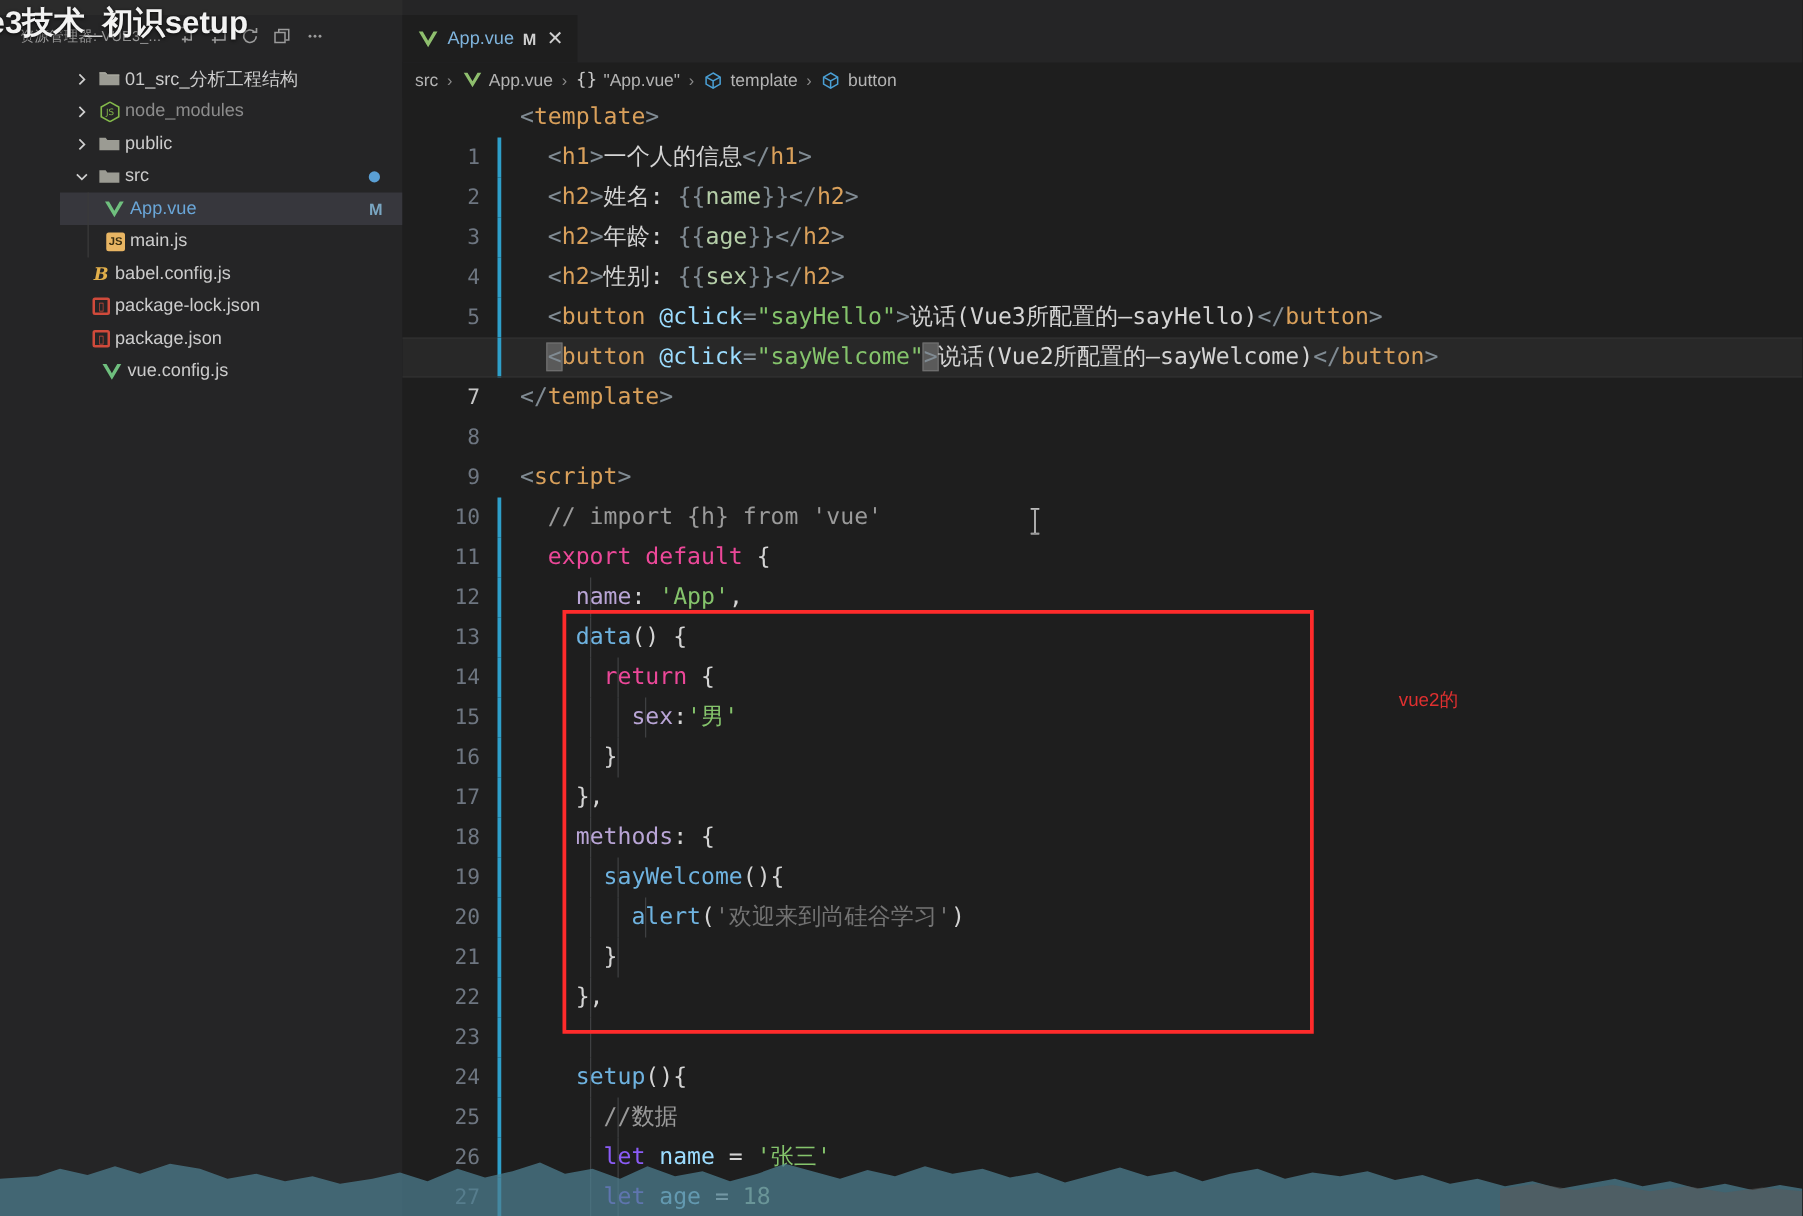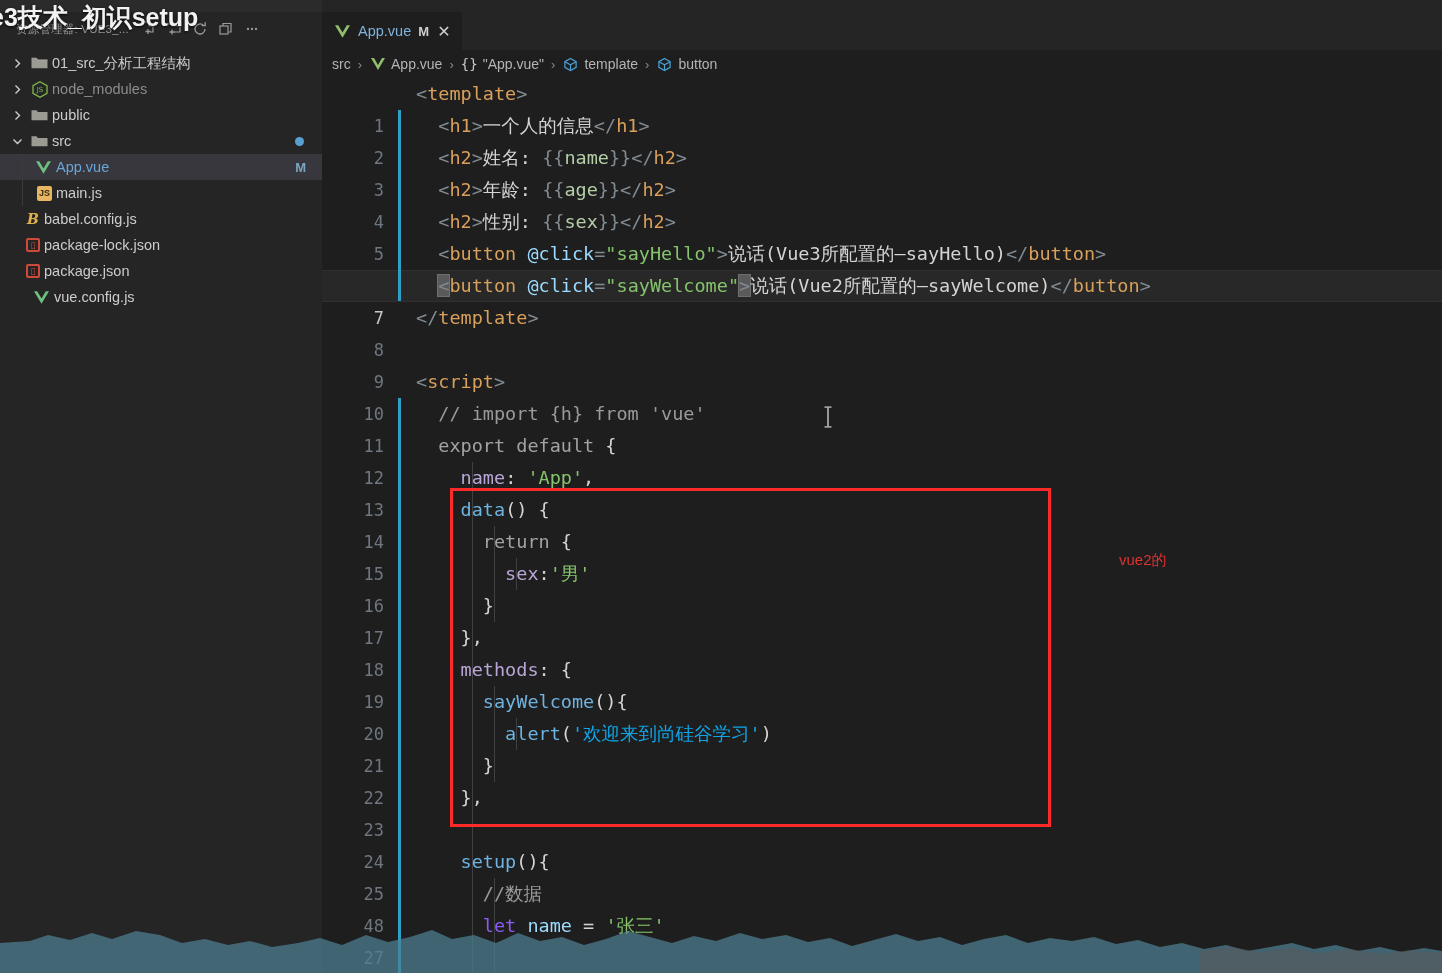--- a/index.html
+++ b/index.html
@@ -28,21 +28,21 @@
     padding: 0 6px 0 16px;
   }
   .sb-title {
     font-size: 11.5px; color: #9b9b9b; letter-spacing: .2px;
     white-space: nowrap; overflow: hidden; flex: 0 0 auto; max-width: 140px;
   }
   .sb-actions { display: flex; align-items: center; gap: 8px; margin-left: 10px; }
   .sb-actions .ic { width: 18px; height: 18px; display:block; opacity:.85; }
   .sb-actions .ic svg { display:block; }
 
-  .tree { padding-top: 4px; font-size: 14.5px; color: #cccccc; }
+  .tree { padding-top: 4px; font-size: 14.5px; color: #cccccc; margin-left: 48px; }
   .row {
     position: relative; height: 26px; display: flex; align-items: center;
     padding-left: 8px; white-space: nowrap;
   }
   .row.selected { background: #37373d; }
   .row .chev {
     width: 18px; flex: 0 0 18px; display:flex; align-items:center; justify-content:center;
     color: #cfcfcf;
   }
   .row .chev svg { display:block; }
@@ -118,24 +118,24 @@
   .cursorbar {
     position: absolute; left: 76px; top: 0; width: 3px; height: 32px; background: #2e9fc9;
   }
   .iguide { position:absolute; top:0; width:1px; height:32px; background:#3f4042; }
 
   
   .t-tag     { color: #d9a05b; }   
   .t-punct   { color: #808b93; }   
   .t-attr    { color: #9cdcfe; }   
   .t-str     { color: #85c46c; }   
-  .t-str2    { color: #0ea5e9; }   
+  .t-str2    { color: #737373; }   
   .t-text    { color: #d4d4d4; }   
   .t-mus     { color: #b5cea8; }   
-  .t-kw      { color: #a3a3a3; }   
+  .t-kw      { color: #ec4899; }   
   .t-fn      { color: #6fb3e0; }   
   .t-prop    { color: #b9a5d6; }
   .t-cmt-gray{ color: #9a9a9a; }
   .t-brace   { color: #d4d4d4; }
   .t-num     { color: #b5cea8; }
   .t-yellow  { color: #8b5cf6; }
   .bmatch { background: #5a5a5a; border:1px solid #6e6e6e; margin:-1px; }
 
   
   .ovl-title {
@@ -536,37 +536,38 @@
       </div>
 
       <div class="cline">
         <span class="lnum">25</span>
         <span class="cursorbar"></span>
         <span class="iguide" style="left:150px"></span>
         <span class="ctext">    <span class="t-fn">setup</span><span class="t-brace">(){</span></span>
       </div>
 
       <div class="cline">
-        <span class="lnum">48</span>
+        <span class="lnum">26</span>
         <span class="cursorbar"></span>
         <span class="iguide" style="left:150px"></span><span class="iguide" style="left:172px"></span>
         <span class="ctext t-cmt-gray">      //数据</span>
       </div>
 
       <div class="cline">
         <span class="lnum">27</span>
         <span class="cursorbar"></span>
         <span class="iguide" style="left:150px"></span><span class="iguide" style="left:172px"></span>
         <span class="ctext">      <span class="t-yellow">let</span> <span class="t-attr">name</span> <span class="t-brace">=</span> <span class="t-str">'张三'</span></span>
       </div>
 
       <div class="cline">
         
         <span class="cursorbar"></span>
         <span class="iguide" style="left:150px"></span><span class="iguide" style="left:172px"></span>
+        <span class="ctext">      <span class="t-yellow">let</span> <span class="t-attr">age</span> <span class="t-brace">=</span> <span class="t-num">18</span></span>
       </div>
 
     </div>
   </div>
 
   <div class="ovl-title">e3技术_初识setup</div>
 
   <div class="redbox" style="left:450px; top:488px; width:601px; height:339px;"></div>
 
   <div class="redlabel" style="left:1119px; top:551px;">vue2的</div>

